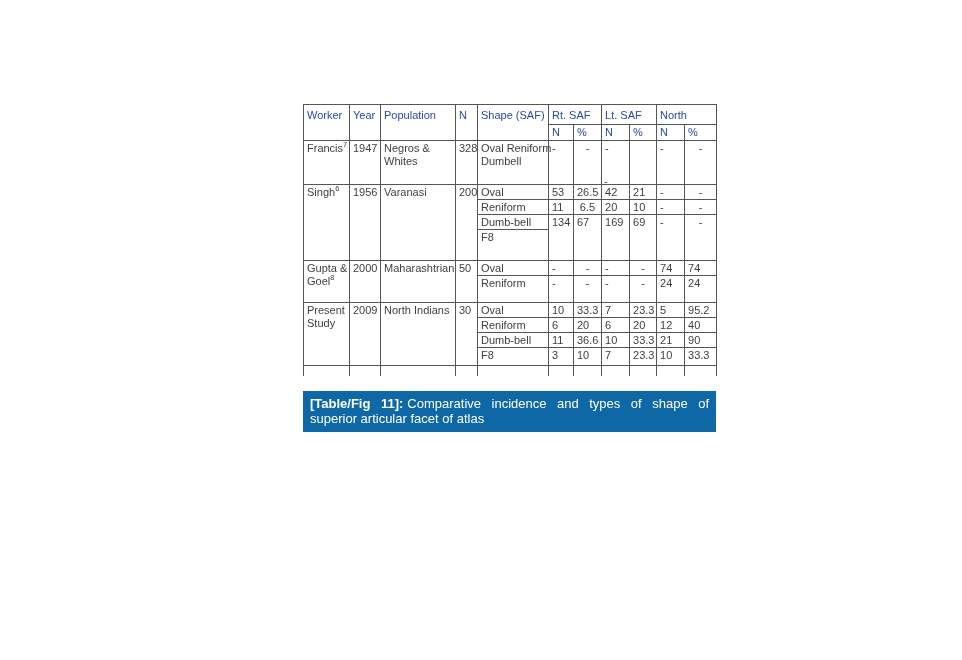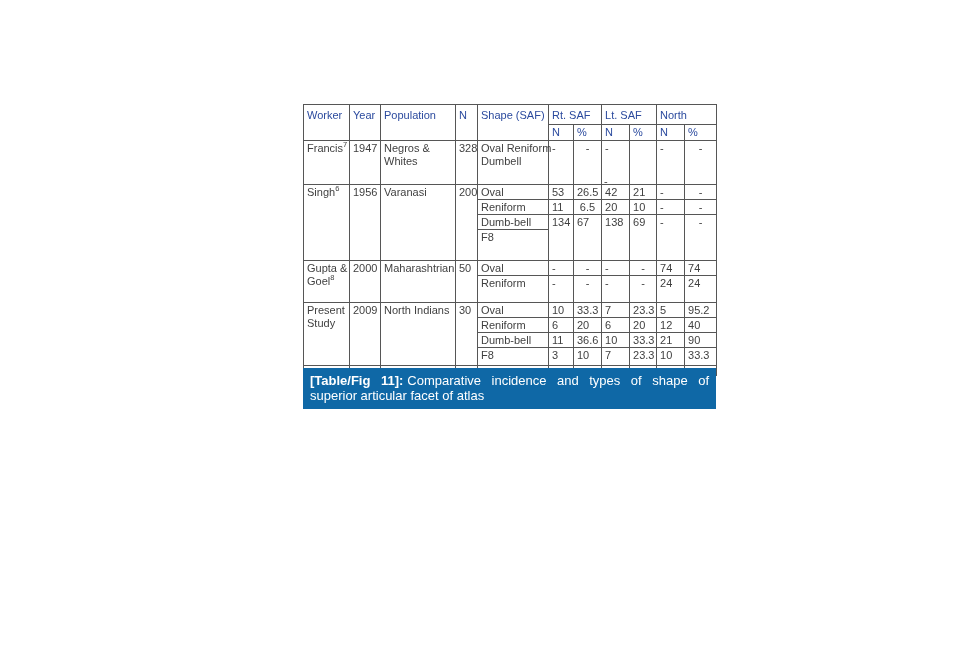--- a/index.html
+++ b/index.html
@@ -22,21 +22,21 @@
   td.bb{border-bottom:1px solid var(--bc);}
   td.pb16{padding-bottom:16px;}
   td.pb12{padding-bottom:12px;}
   td.pb3{padding-bottom:3px;}
   td.c{text-align:center;}
   td.r{text-align:center;}
   td.rel{position:relative;}
   sup{font-size:7.5px;line-height:0;vertical-align:super;}
   .stray{position:absolute;top:-10px;left:2px;}
   tr.spacer td{height:10px;padding:0;border-top:1px solid var(--bc);}
-  .caption{position:absolute;left:303px;top:356px;width:413px;box-sizing:border-box;
+  .caption{position:absolute;left:303px;top:379px;width:413px;box-sizing:border-box;
         background:var(--cb);color:var(--ct);font-size:13px;line-height:15px;
         padding:5px 7px 6px 7px;text-align:justify;}
   .cap-label{font-weight:bold;margin-right:4px;}
 </style>
 </head>
 <body>
 
 <div class="page">
 
   <div class="table-wrap">
@@ -107,21 +107,21 @@
             <td class="bb r">6.5</td>
             <td class="bb">20</td>
             <td class="bb">10</td>
             <td class="bb">-</td>
             <td class="bb c">-</td>
           </tr>
           <tr>
             <td class="bb">Dumb-bell</td>
             <td rowspan="2">134</td>
             <td rowspan="2">67</td>
-            <td rowspan="2">138</td>
+            <td rowspan="2">169</td>
             <td rowspan="2">69</td>
             <td rowspan="2">-</td>
             <td class="c" rowspan="2">-</td>
           </tr>
           <tr>
             <td class="pb16">F8</td>
           </tr>
           <tr>
             <td class="bt" rowspan="2">Gupta &amp;<br>Goel<sup>8</sup></td>
             <td class="bt" rowspan="2">2000</td>

